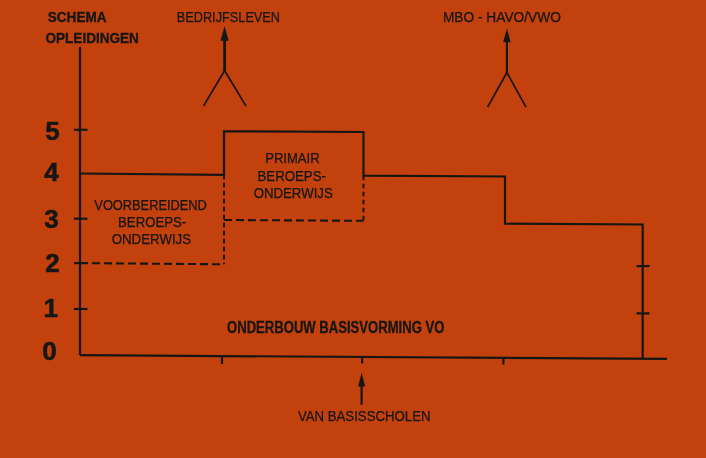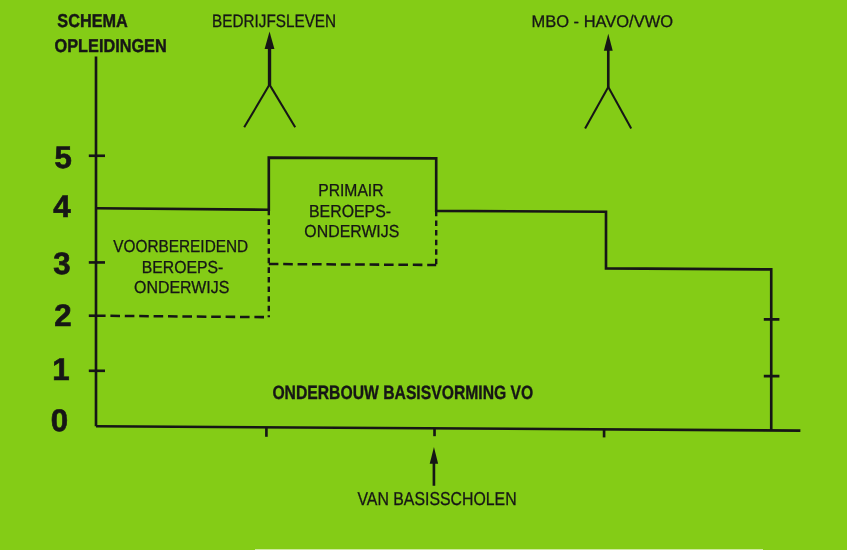--- a/index.html
+++ b/index.html
@@ -1,16 +1,16 @@
 <!DOCTYPE html>
 <html><head>
 <meta charset="utf-8">
 <style>
   html,body{margin:0;padding:0;background:#ffffff;}
-  #page{position:relative;width:706px;height:458px;background:#84cc16;overflow:hidden;}
+  #page{position:relative;width:706px;height:458px;background:#c2410c;overflow:hidden;}
   svg{position:absolute;left:0;top:0;}
   text{font-family:"Liberation Sans",sans-serif;fill:#161616;}
 </style>
 </head>
 <body>
 <div id="page">
 <svg width="706" height="458" viewBox="0 0 706 458">
 
   <line x1="80" y1="47" x2="80" y2="355.2" stroke="#161616" stroke-width="2.2"></line>
 

